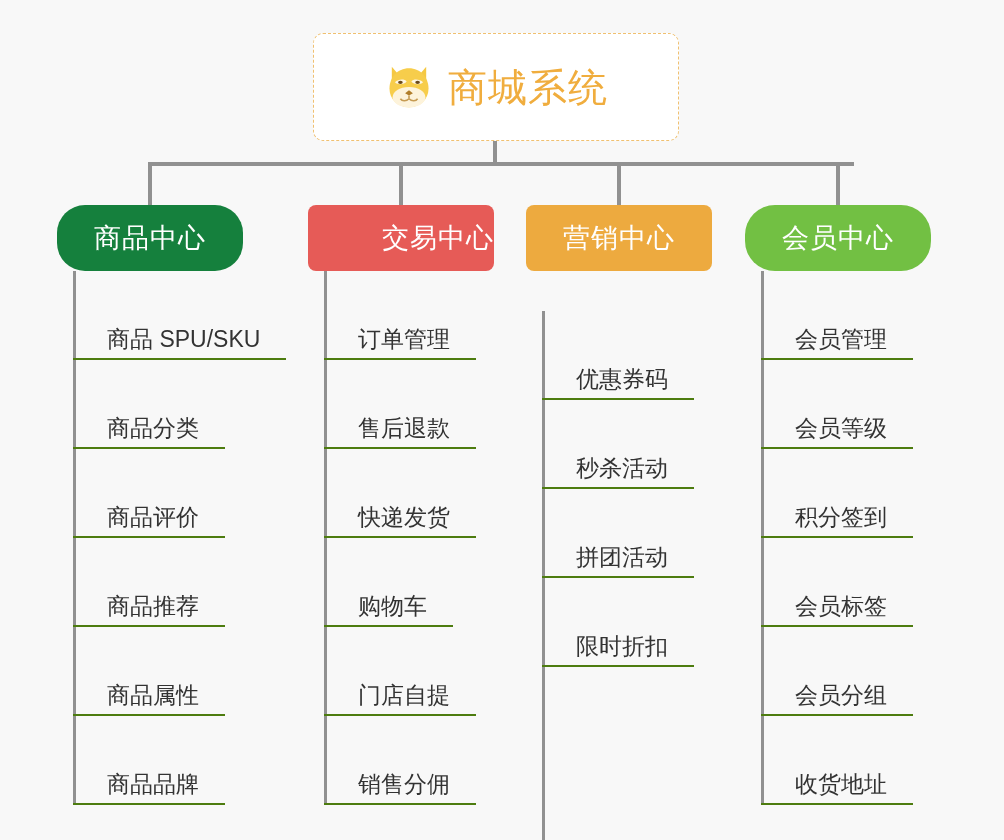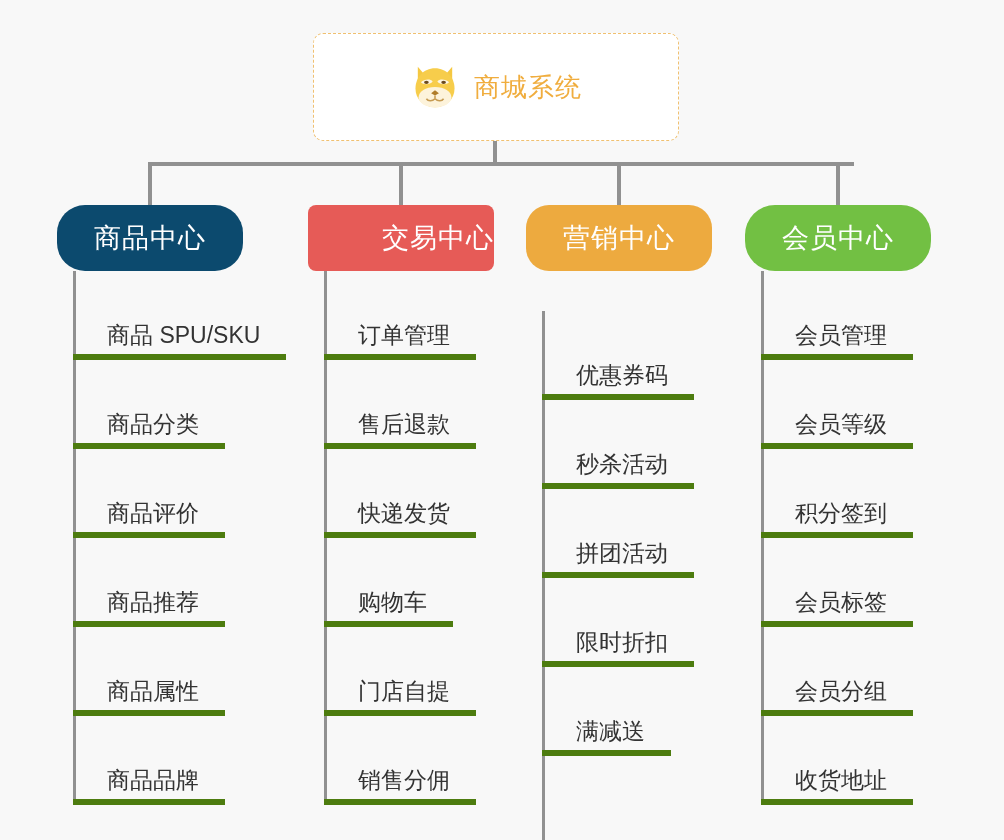--- a/index.html
+++ b/index.html
@@ -30,21 +30,21 @@
     box-sizing: border-box;
     background: #ffffff;
     border: 1px dashed #f0c070;
     border-radius: 10px;
     display: flex;
     align-items: center;
     justify-content: center;
     gap: 14px;
   }
   .root-title {
-    font-size: 26px;
+    font-size: 39px;
     color: #f0ad3e;
     letter-spacing: 1px;
     line-height: 1;
   }
   .root-icon {
     width: 50px;
     height: 50px;
     display: block;
     flex: none;
   }
@@ -104,21 +104,21 @@
     position: relative;
     height: 89px;
     box-sizing: border-box;
     display: flex;
     align-items: flex-end;
   }
   .leaf-inner {
     position: relative;
     display: inline-block;
     padding: 0 26px 6px 34px;
-    border-bottom: 6px solid #4d7c0f;
+    border-bottom: 2px solid #4d7c0f;
   }
   .leaf-label {
     font-size: 23px;
     color: #333333;
     white-space: nowrap;
     line-height: 1.1;
   }
 </style>
 </head>
 <body>
@@ -141,21 +141,21 @@
       <path d="M32 47 C36 51 41 50 43 47" stroke="#c69b52" stroke-width="2" fill="none"></path>
     </svg>
     <span class="root-title">商城系统</span>
   </div>
 
   <div class="conn conn-stem"></div>
   <div class="conn conn-bus"></div>
 
   <div id="branches-layer">
       <div class="drop" style="left: 148px;"></div>
-      <div class="cat-box" style="left: 57px; width: 186px; background: #0c4a6e; border-radius: 28px;">
+      <div class="cat-box" style="left: 57px; width: 186px; background: #15803d; border-radius: 28px;">
         <span>商品中心</span>
       </div>
       <div class="branch" style="left: 73px;">
         <div class="spine" style="height: 534px;"></div>
         <div class="leaf">
           <div class="leaf-inner"><span class="leaf-label">商品 SPU/SKU</span></div>
         </div>
         <div class="leaf">
           <div class="leaf-inner"><span class="leaf-label">商品分类</span></div>
         </div>
@@ -191,39 +191,36 @@
           <div class="leaf-inner"><span class="leaf-label">购物车</span></div>
         </div>
         <div class="leaf">
           <div class="leaf-inner"><span class="leaf-label">门店自提</span></div>
         </div>
         <div class="leaf">
           <div class="leaf-inner"><span class="leaf-label">销售分佣</span></div>
         </div>
       </div>
       <div class="drop" style="left: 617px;"></div>
-      <div class="cat-box" style="left: 526px; width: 186px; background: rgb(237, 170, 63); border-radius: 23px;">
+      <div class="cat-box" style="left: 526px; width: 186px; background: rgb(237, 170, 63);">
         <span>营销中心</span>
       </div>
       <div class="branch" style="left: 542px; margin-top: 40px;">
         <div class="spine" style="height: 534px;"></div>
         <div class="leaf">
           <div class="leaf-inner"><span class="leaf-label">优惠券码</span></div>
         </div>
         <div class="leaf">
           <div class="leaf-inner"><span class="leaf-label">秒杀活动</span></div>
         </div>
         <div class="leaf">
           <div class="leaf-inner"><span class="leaf-label">拼团活动</span></div>
         </div>
         <div class="leaf">
           <div class="leaf-inner"><span class="leaf-label">限时折扣</span></div>
-        </div>
-        <div class="leaf">
-          <div class="leaf-inner"><span class="leaf-label">满减送</span></div>
         </div>
       </div>
       <div class="drop" style="left: 836px;"></div>
       <div class="cat-box" style="left: 745px; width: 186px; background: rgb(114, 192, 67); border-radius: 30px;">
         <span>会员中心</span>
       </div>
       <div class="branch" style="left: 761px;">
         <div class="spine" style="height: 534px;"></div>
         <div class="leaf">
           <div class="leaf-inner"><span class="leaf-label">会员管理</span></div>

